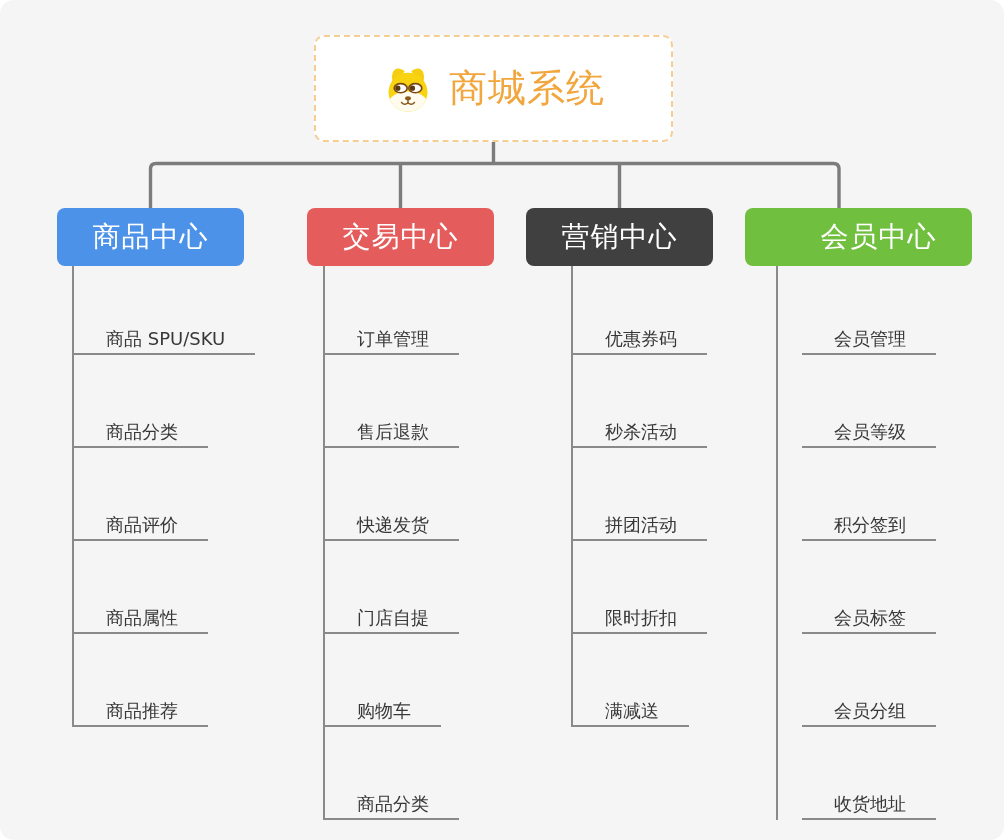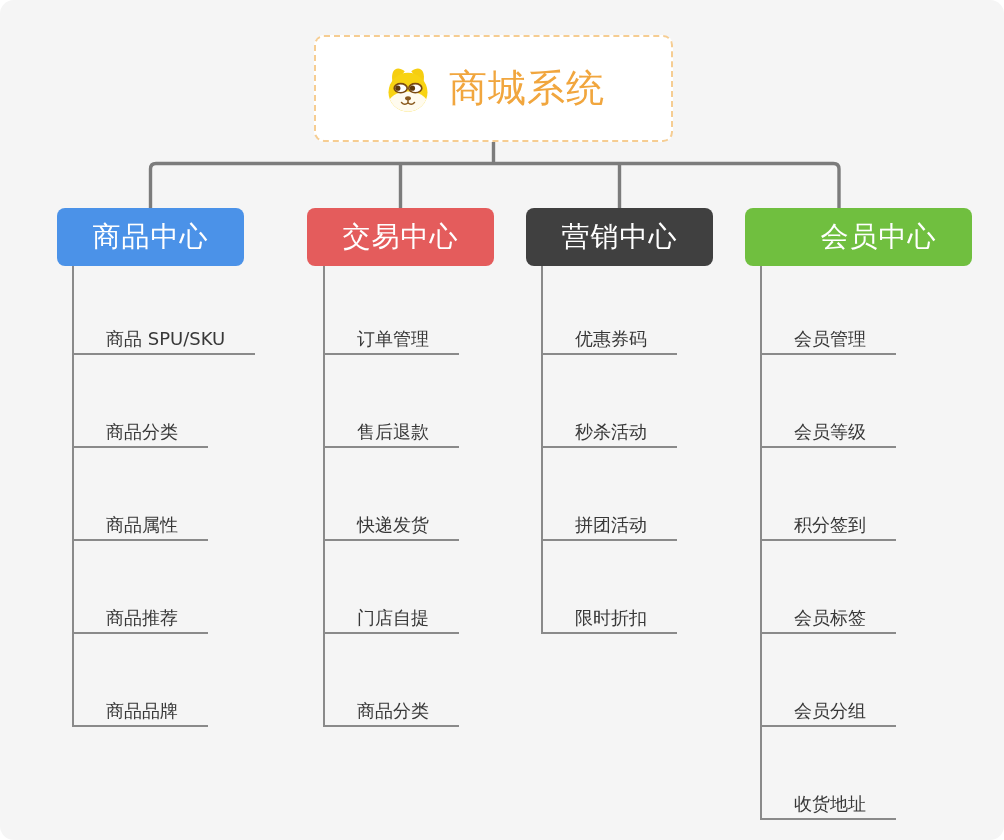--- a/index.html
+++ b/index.html
@@ -35,22 +35,22 @@
   .branch-4 { left:745px;padding-left:40px; }
 
   
   .children {
     position:absolute; top:266px;
     list-style:none; margin:0; padding:0;
     border-left:2px solid #8A8A8A;
   }
   .children-1 { left:72px; }
   .children-2 { left:323px; }
-  .children-3 { left:541px;text-align:right; }
-  .children-4 { left:760px; }
+  .children-3 { left:571px;text-align:right; }
+  .children-4 { left:776px;padding-left:24px; }
   .children li {
     height:89px; width:max-content;
     display:flex; align-items:flex-end;
     border-bottom:2px solid #8A8A8A;
     padding:0 30px 2px 32px;
     box-sizing:content-box;
     font-size:18px; color:#383838; white-space:nowrap;
   }
   .children li:first-child { height:85px; }
 </style>
@@ -96,38 +96,40 @@
   <div class="branch branch-3" style="background: #404040;">
     <span>营销中心</span>
   </div>
   <div class="branch branch-4" style="background: rgb(112, 191, 63);">
     <span>会员中心</span>
   </div>
 
   <ul class="children children-1">
     <li>商品 SPU/SKU</li>
     <li>商品分类</li>
+    <li>商品评价</li>
     <li>商品属性</li>
     <li>商品推荐</li>
-    <li>商品品牌</li>
   </ul>
 
   <ul class="children children-2">
     <li>订单管理</li>
     <li>售后退款</li>
     <li>快递发货</li>
     <li>门店自提</li>
+    <li>购物车</li>
     <li>商品分类</li>
   </ul>
 
   <ul class="children children-3">
     <li>优惠券码</li>
     <li>秒杀活动</li>
     <li>拼团活动</li>
     <li>限时折扣</li>
+    <li>满减送</li>
   </ul>
 
   <ul class="children children-4">
     <li>会员管理</li>
     <li>会员等级</li>
     <li>积分签到</li>
     <li>会员标签</li>
     <li>会员分组</li>
     <li>收货地址</li>
   </ul>

